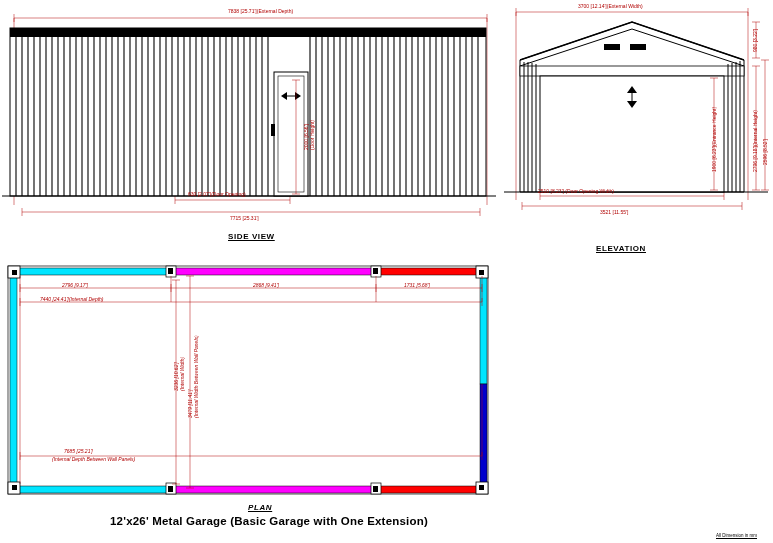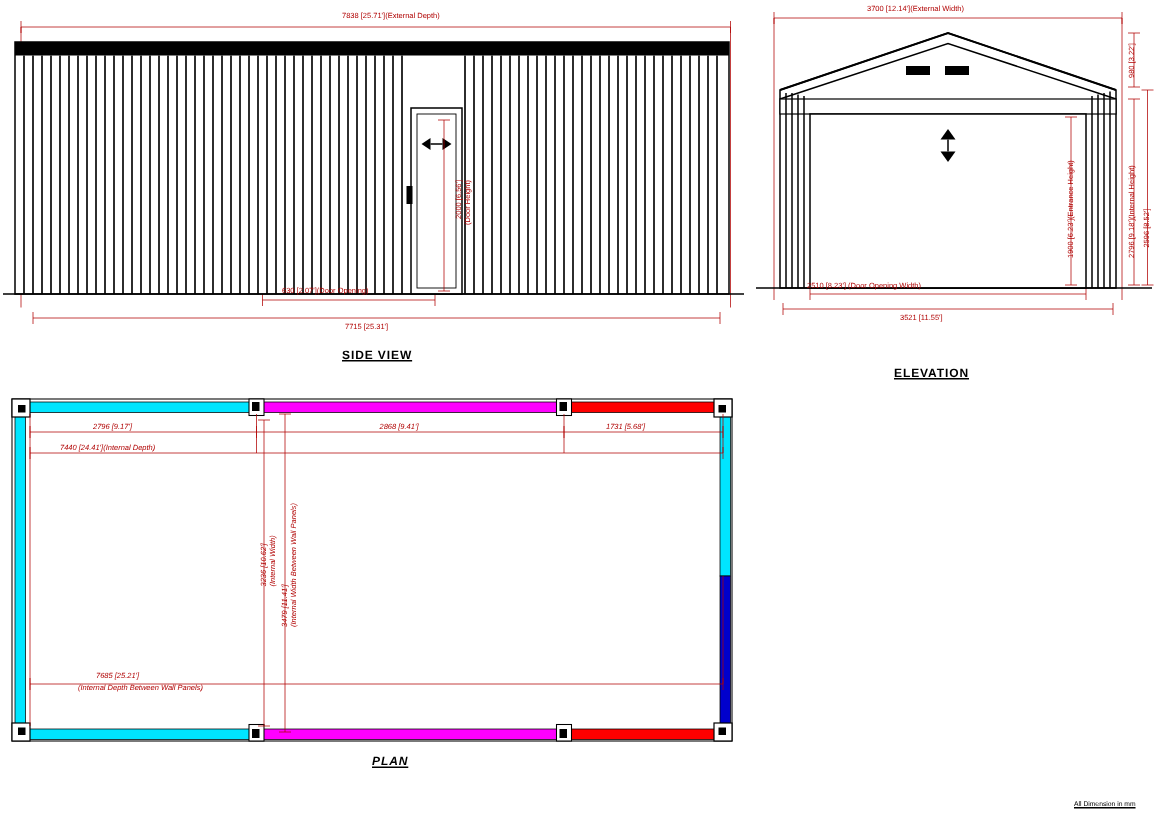--- a/index.html
+++ b/index.html
@@ -16,21 +16,21 @@
   .title{font-size:11.5px;font-weight:bold;letter-spacing:0.2px;color:#000;}
   .footnote{font-size:4.5px;color:#000;text-decoration:underline;}
   svg{display:block;}
   .dline{stroke:#b00000;stroke-width:0.5;}
 </style>
 </head>
 <body>
 
 <div class="stage">
 
-  <div class="abs" style="left:0;top:0;width:500px;height:245px;text-align:right;">
+  <div class="abs" style="left:0;top:0;width:500px;height:245px;">
     <svg width="500" height="245" viewBox="0 0 500 245">
 
       <g class="dline">
         <line x1="14" y1="18" x2="487" y2="18"></line>
         <line x1="14" y1="14" x2="14" y2="22"></line>
         <line x1="487" y1="14" x2="487" y2="22"></line>
         <line x1="14" y1="18" x2="14" y2="205"></line>
         <line x1="487" y1="18" x2="487" y2="205"></line>
       </g>
 
@@ -315,15 +315,16 @@
     <div class="abs dimtxt" style="left:40px;top:38px;">7440 [24.41'](Internal Depth)</div>
     <div class="abs dimtxt vert" style="left:173px;top:133px;transform:rotate(-90deg);white-space:pre;">3236 [10.62']
 (Internal Width)</div>
     <div class="abs dimtxt vert" style="left:187px;top:160px;transform:rotate(-90deg);white-space:pre;">3479 [11.41']
 (Internal Width Between Wall Panels)</div>
     <div class="abs dimtxt" style="left:64px;top:190px;">7685 [25.21']</div>
     <div class="abs dimtxt" style="left:52px;top:198px;">(Internal Depth Between Wall Panels)</div>
     <div class="abs label" style="left:248px;top:245px;">PLAN</div>
   </div>
 
+  <div class="abs title" style="left:110px;top:515px;">12'x26'  Metal  Garage  (Basic  Garage  with  One  Extension)</div>
   <div class="abs footnote" style="left:716px;top:533px;">All Dimension in mm</div>
 
 </div>
 
 </body></html>

